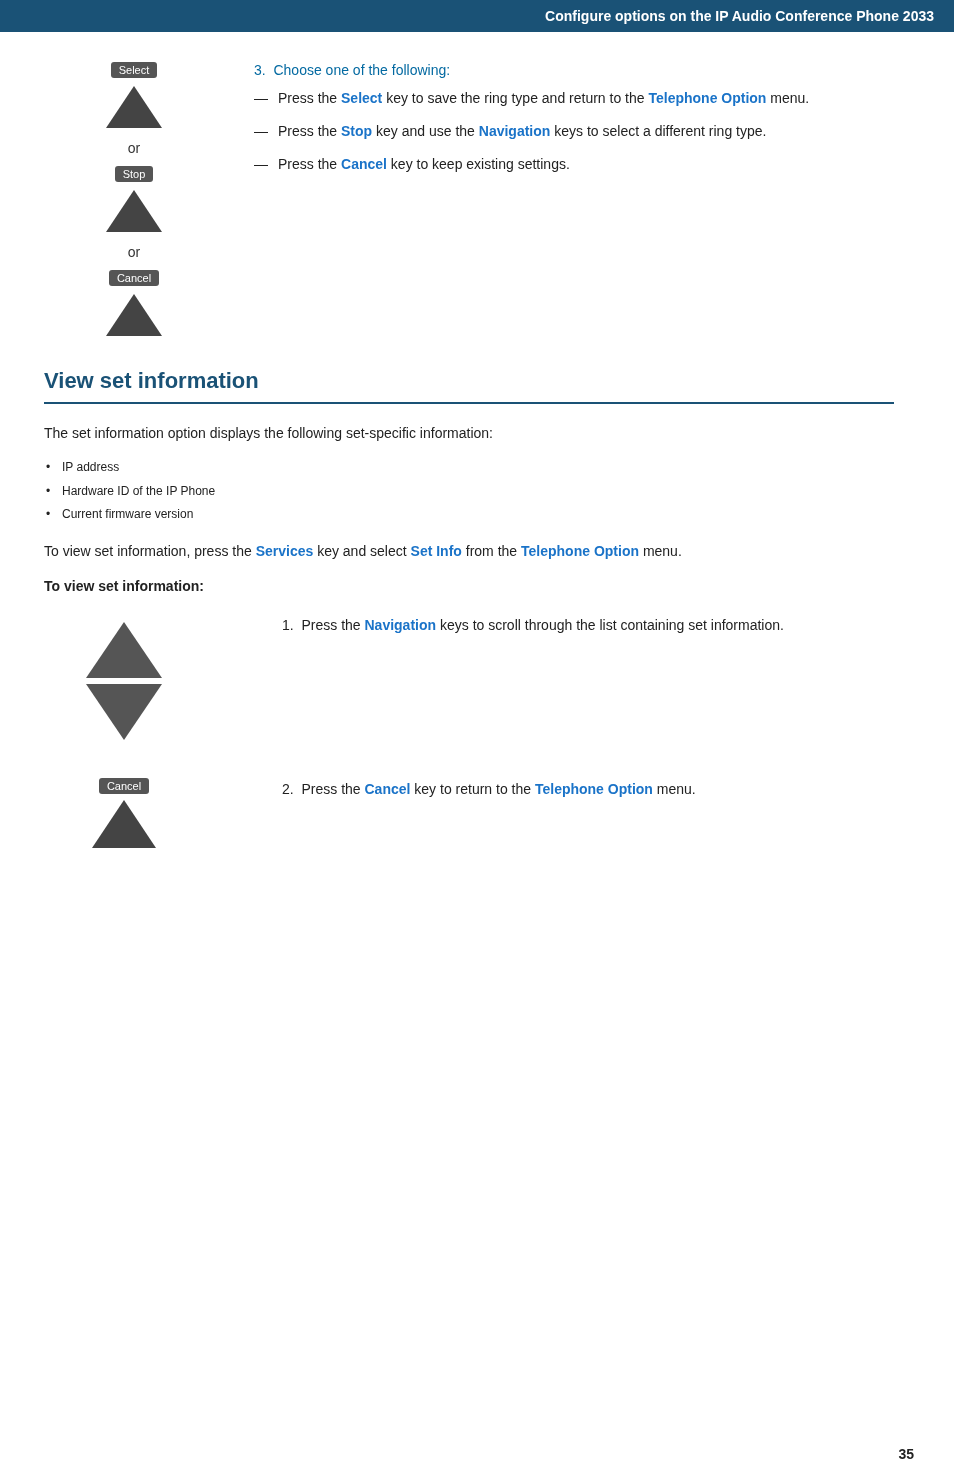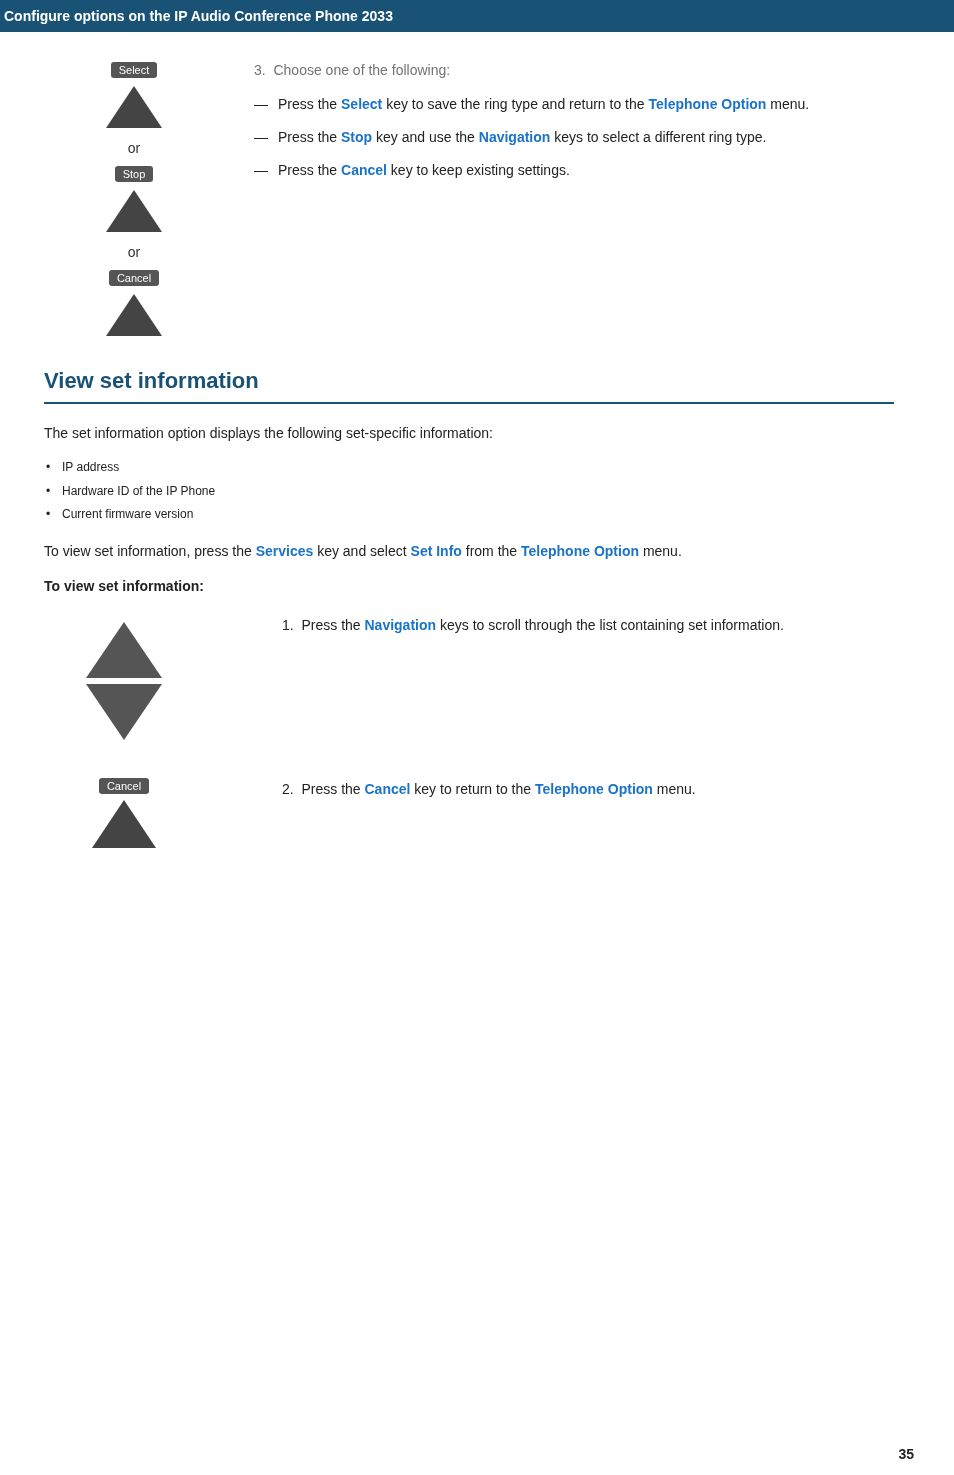--- a/index.html
+++ b/index.html
@@ -10,22 +10,22 @@
       color: #222;
       width: 954px;
       min-height: 1475px;
       position: relative;
     }
 
     
     .page-header {
       background: #1a5276;
       color: #fff;
-      text-align: left;
-      padding: 8px 4px;
+      text-align: right;
+      padding: 8px 20px;
       font-weight: bold;
       font-size: 14px;
       margin-bottom: 20px;
     }
 
     .page-content {
       padding: 10px 60px 60px 44px;
     }
 
     
@@ -74,22 +74,22 @@
       margin: 6px 12px;
     }
 
     .instructions-column {
       flex: 1;
       padding-left: 30px;
     }
 
     .step-number {
       font-size: 14px;
-      margin-bottom: 16px;
-      color: #737373;
+      margin-bottom: 10px;
+      color: #0369a1;
     }
 
     .bullet-list {
       list-style: none;
       padding: 0;
     }
 
     .bullet-list li {
       display: flex;
       align-items: flex-end;

